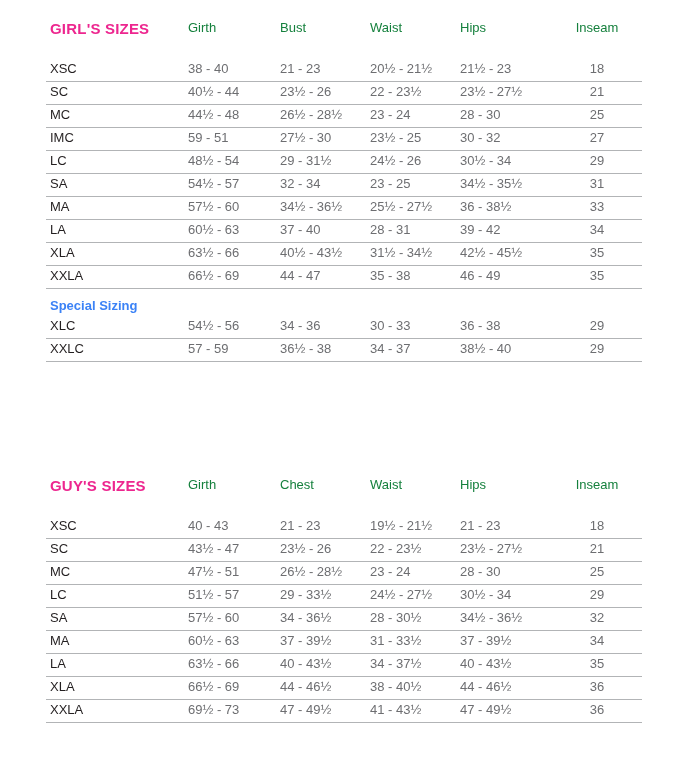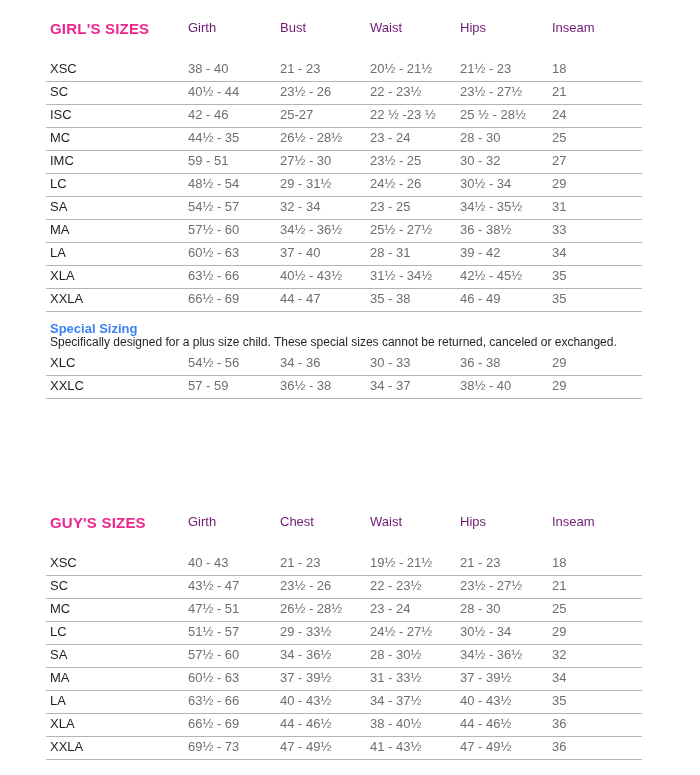--- a/index.html
+++ b/index.html
@@ -11,35 +11,35 @@
     overflow:hidden;
   }
   .sheet { margin-left:46px; width:596px; padding-top:20px; }
 
   .thead { display:flex; height:18px; align-items:flex-start; }
   .table-title {
     width:142px; padding-left:4px; box-sizing:border-box;
     font-size:15px; font-weight:bold; color:#ED268F; letter-spacing:0.2px;
     white-space:nowrap;
   }
-  .col-head { font-size:13px; color:#701a75; }
+  .col-head { font-size:13px; color:#15803d; }
 
   .tbody { margin-top:21px; }
   .trow {
     display:flex; height:23px; box-sizing:border-box;
     padding-top:2px;
     border-bottom:1px solid #b2b4b6;
   }
   .cell { font-size:13px; white-space:nowrap; overflow:visible; }
   .c0 { width:142px; padding-left:4px; box-sizing:border-box; }
   .c1 { width:92px; }
   .c2 { width:90px; }
   .c3 { width:90px; }
   .c4 { width:92px; }
-  .c5 { width:90px; }
+  .c5 { width:90px;text-align:center; }
   .label { font-weight:normal; color:#231F20; }
   .value { color:#6D6E71; }
 
   .special-title {
     margin-top:9px; height:14px;
     font-size:13px; font-weight:bold; color:#3b82f6;
     padding-left:4px; box-sizing:border-box;
   }
   .special-desc {
     height:14px; font-size:12px; color:#231F20;
@@ -74,30 +74,22 @@
         </div>
         <div class="trow">
           <div class="cell c0 label">SC</div>
           <div class="cell c1 value">40½ - 44</div>
           <div class="cell c2 value">23½ - 26</div>
           <div class="cell c3 value">22 - 23½</div>
           <div class="cell c4 value">23½ - 27½</div>
           <div class="cell c5 value">21</div>
         </div>
         <div class="trow">
-          <div class="cell c0 label">ISC</div>
-          <div class="cell c1 value">42 - 46</div>
-          <div class="cell c2 value">25-27</div>
-          <div class="cell c3 value">22 ½ -23 ½</div>
-          <div class="cell c4 value">25 ½ - 28½</div>
-          <div class="cell c5 value">24</div>
-        </div>
-        <div class="trow">
           <div class="cell c0 label">MC</div>
-          <div class="cell c1 value">44½ - 35</div>
+          <div class="cell c1 value">44½ - 48</div>
           <div class="cell c2 value">26½ - 28½</div>
           <div class="cell c3 value">23 - 24</div>
           <div class="cell c4 value">28 - 30</div>
           <div class="cell c5 value">25</div>
         </div>
         <div class="trow">
           <div class="cell c0 label">IMC</div>
           <div class="cell c1 value">59 - 51</div>
           <div class="cell c2 value">27½ - 30</div>
           <div class="cell c3 value">23½ - 25</div>
@@ -148,21 +140,20 @@
           <div class="cell c0 label">XXLA</div>
           <div class="cell c1 value">66½ - 69</div>
           <div class="cell c2 value">44 - 47</div>
           <div class="cell c3 value">35 - 38</div>
           <div class="cell c4 value">46 - 49</div>
           <div class="cell c5 value">35</div>
         </div>
       </div>
 
     <div class="special-title">Special Sizing</div>
-    <div class="special-desc">Specifically designed for a plus size child. These special sizes cannot be returned, canceled or exchanged.</div>
     <div class="tbody special-body">
         <div class="trow">
           <div class="cell c0 label">XLC</div>
           <div class="cell c1 value">54½ - 56</div>
           <div class="cell c2 value">34 - 36</div>
           <div class="cell c3 value">30 - 33</div>
           <div class="cell c4 value">36 - 38</div>
           <div class="cell c5 value">29</div>
         </div>
         <div class="trow">

